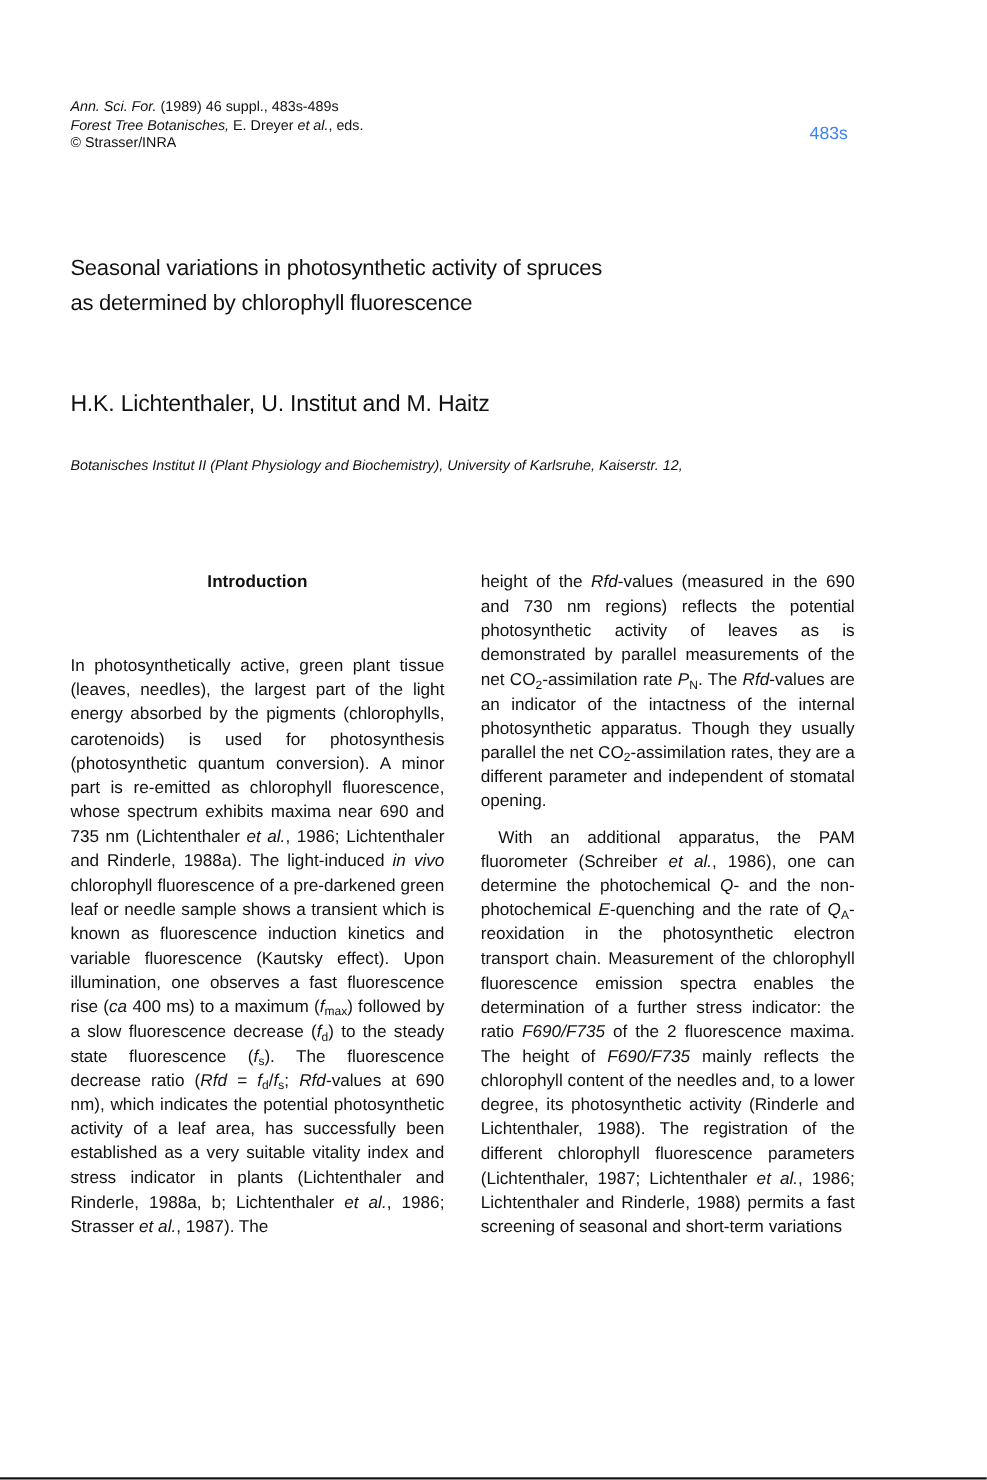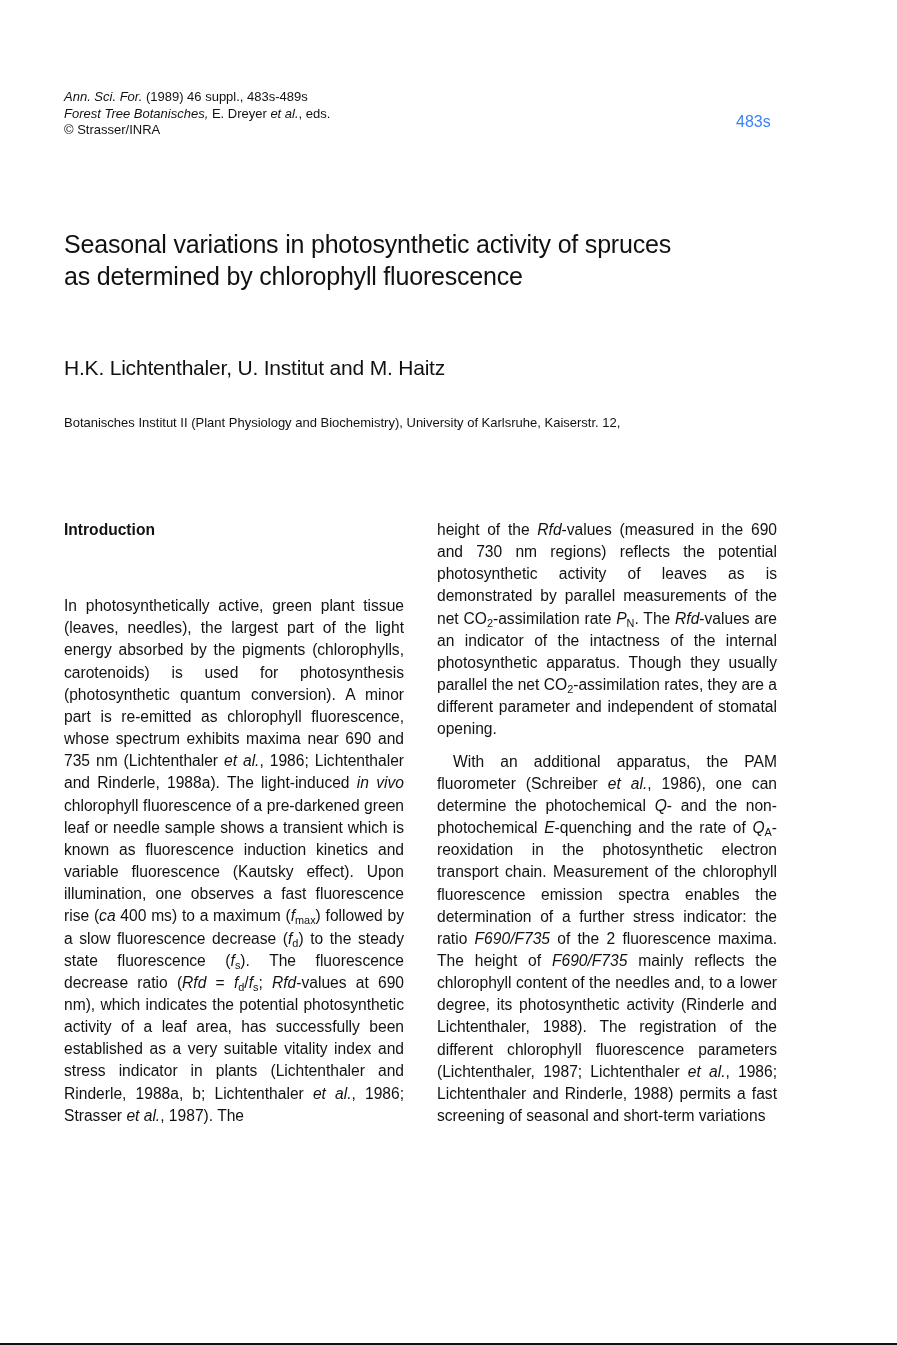--- a/index.html
+++ b/index.html
@@ -10,38 +10,38 @@
     .journal-info {
       position: absolute; left: 64px; top: 89px;
       font-size: 13px; line-height: 16.5px; color: #111;
     }
     .page-num {
       position: absolute; left: 736px; top: 86px;
       font-size: 16px; color: #3b82f6; margin-top: 27px;
     }
     .title {
       position: absolute; left: 64px; top: 228px; width: 760px;
-      font-size: 25px; line-height: 32px; color: #111; letter-spacing: -0.2px;
+      font-size: 20px; line-height: 32px; color: #111; letter-spacing: -0.2px;
     }
     .authors {
       position: absolute; left: 64px; top: 356px;
       font-size: 21px; color: #111; letter-spacing: -0.2px;
     }
     .affil {
       position: absolute; left: 64px; top: 414px; width: 780px;
-      font-size: 13px; line-height: 17px; color: #111;
+      font-size: 13px; line-height: 17px; font-style: italic; color: #111;
     }
     .col {
       position: absolute; top: 519px; width: 340px;
       font-size: 15.6px; line-height: 22.15px; text-align: justify; color: #111;
     }
     .col-left { left: 64px; }
     .col-right { left: 437px; top: 519px; }
     .section-heading {
-      font-weight: bold; font-size: 15.6px; margin: 0 0 54px 0; text-align: left;
+      font-weight: bold; font-size: 15.6px; margin: 0 0 54px 0; text-align: center;
     }
     .para { margin: 0; }
     .para.indent { text-indent: 16px; margin-top: 10px; }
     .bottom-rule {
       position: absolute; left: 0; top: 1343px; width: 897px; height: 2px; background: #111;
     }
     i { font-style: italic; }
     sub { font-size: 70%; vertical-align: -3px; line-height: 0; }
   </style>
 </head>

